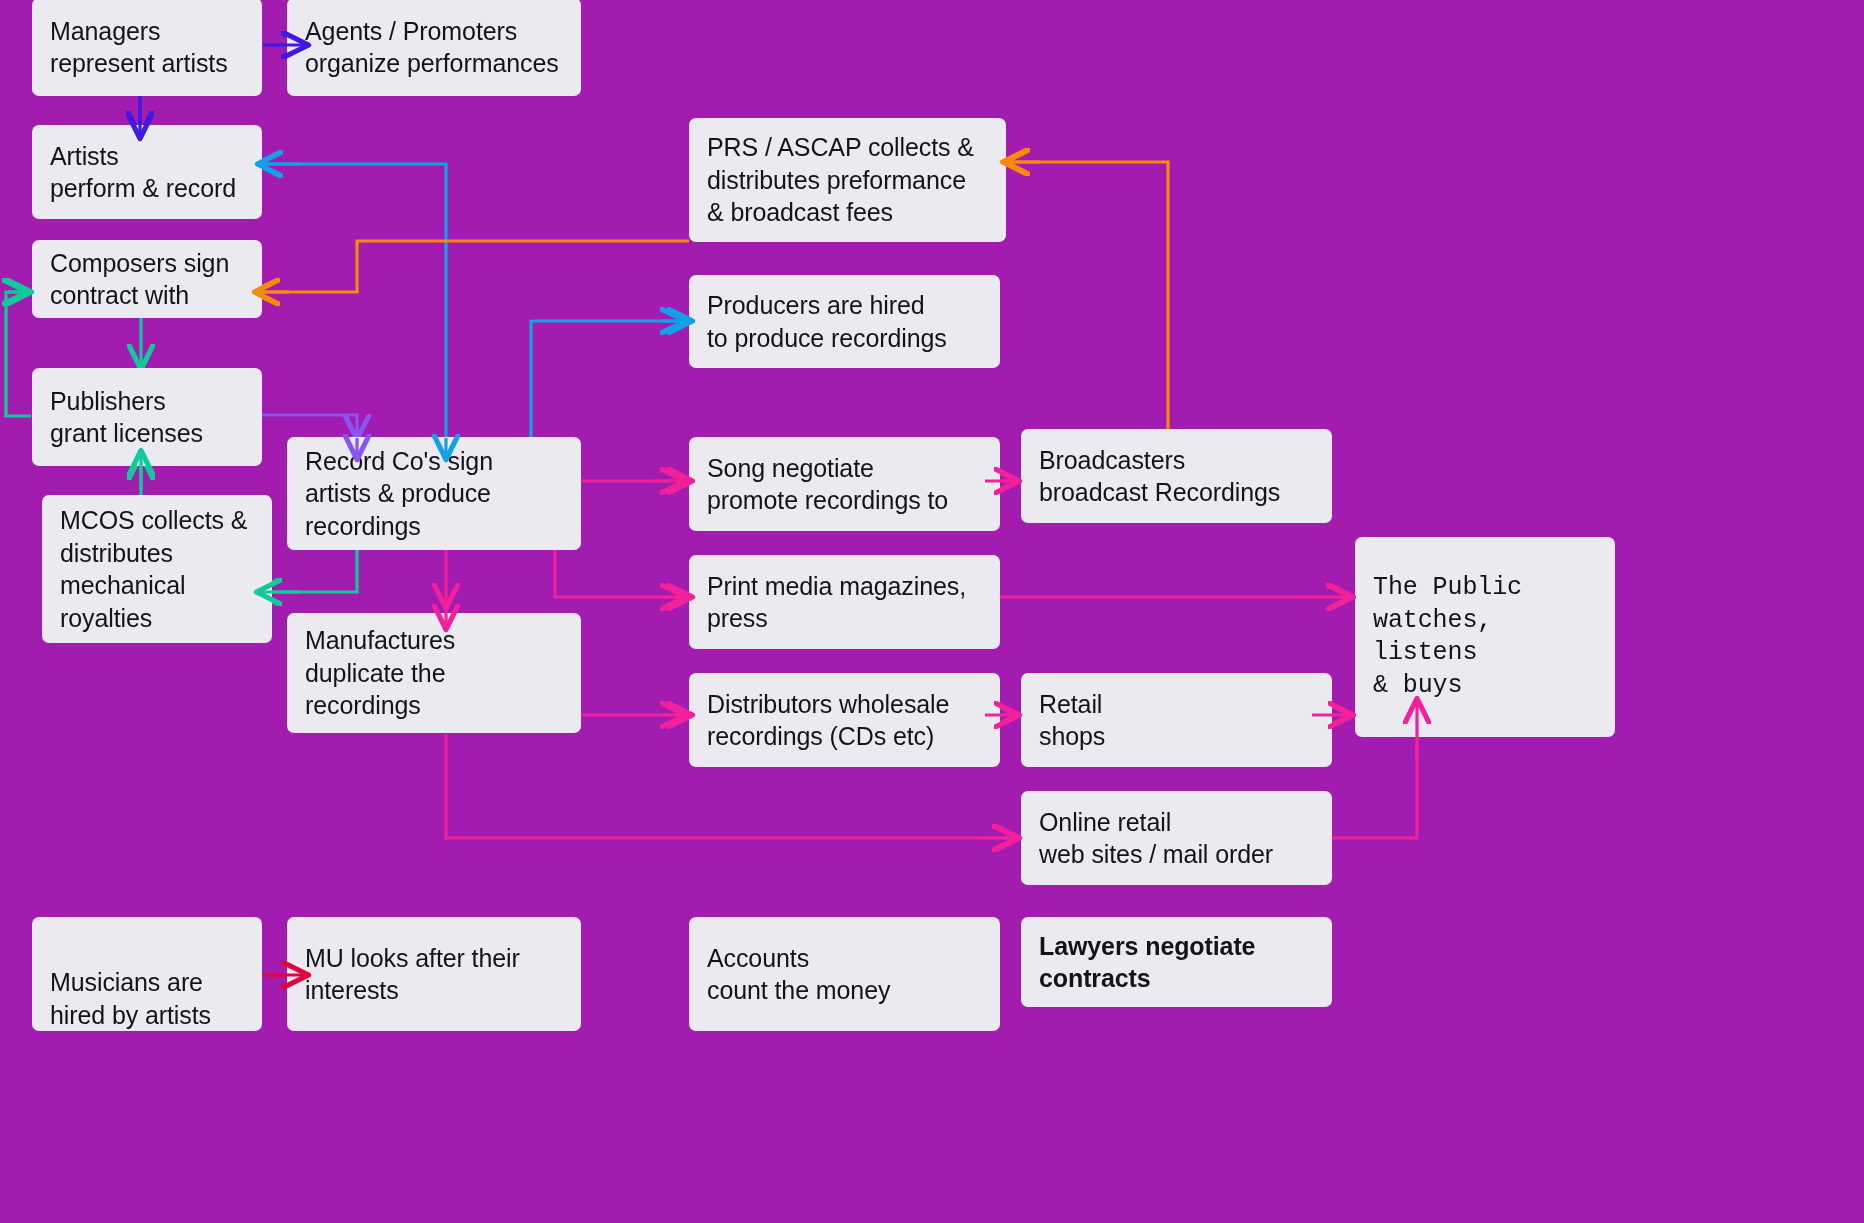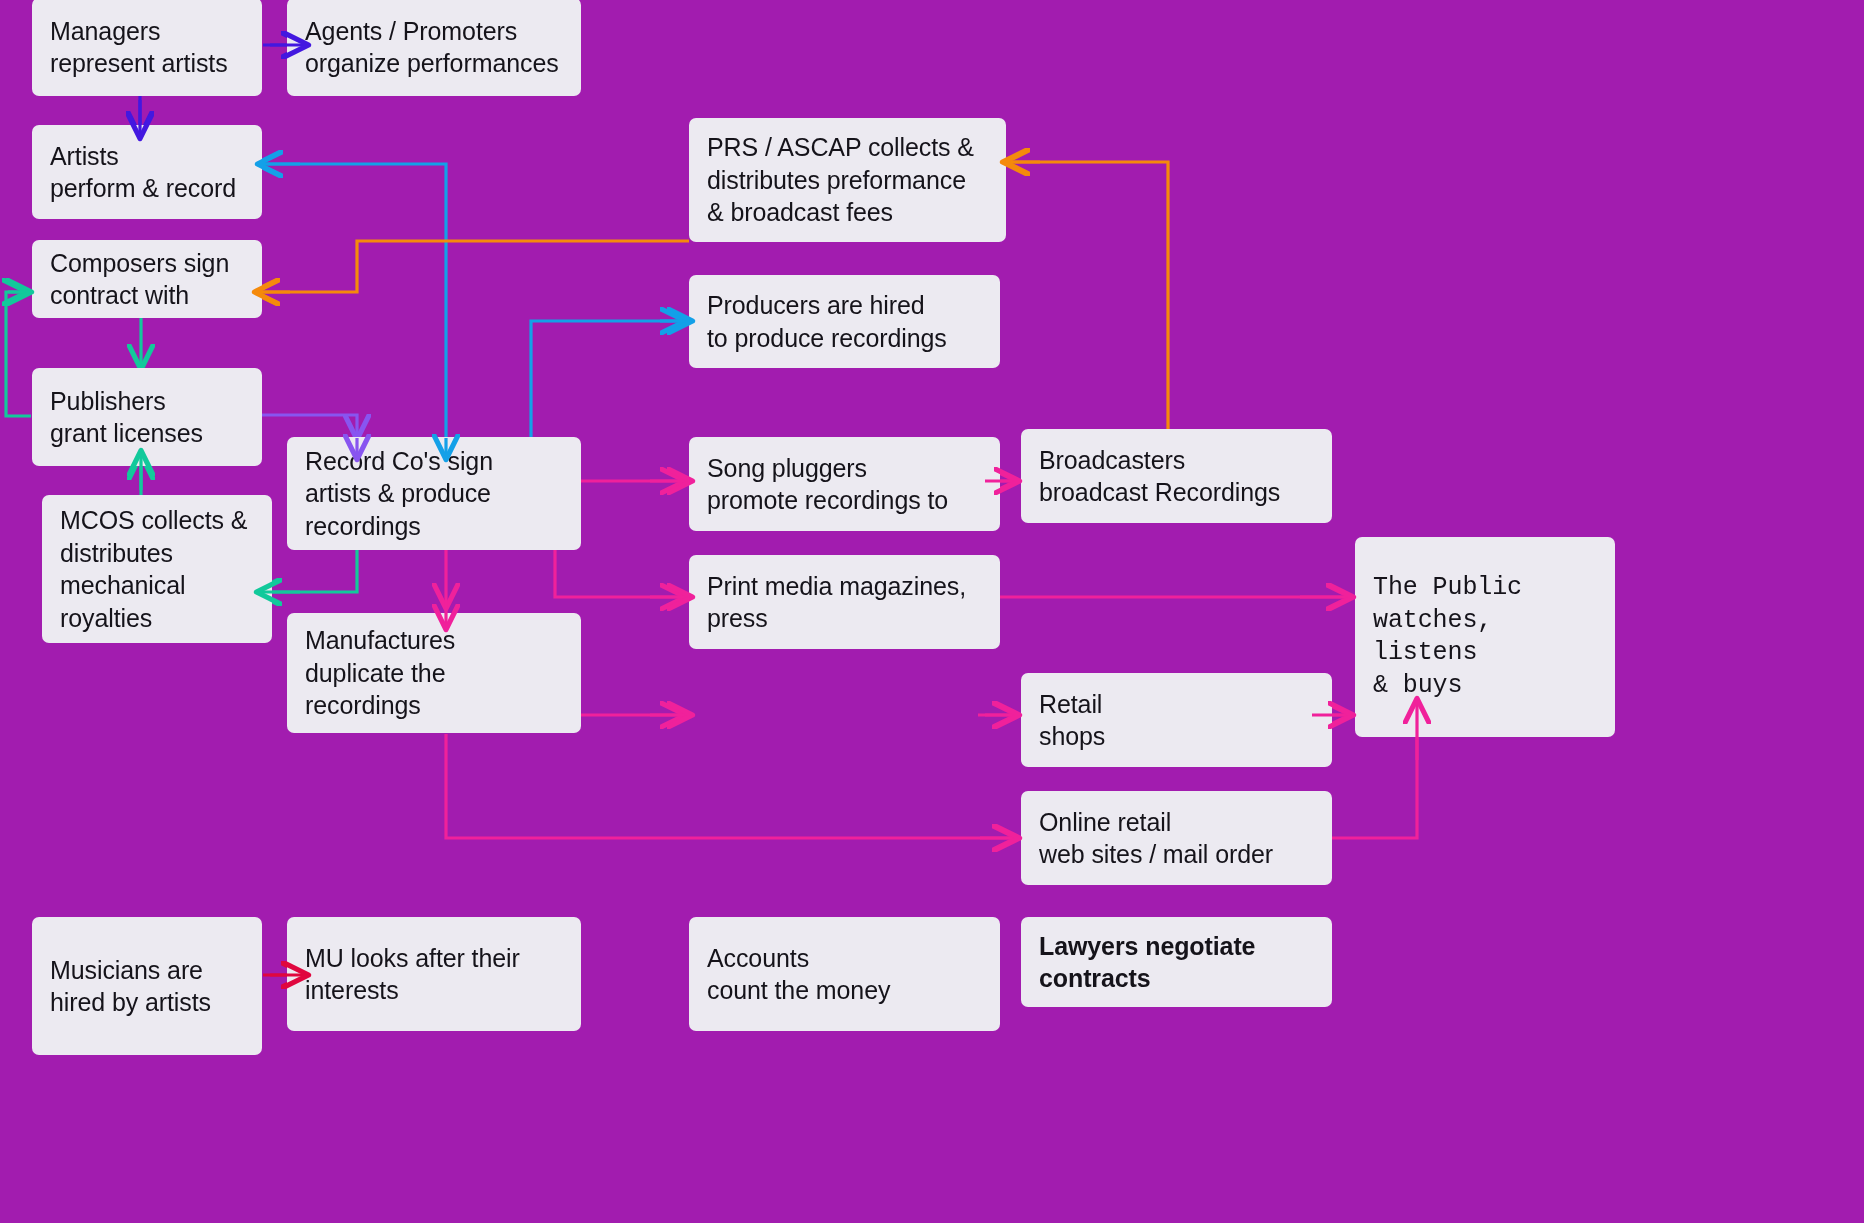--- a/index.html
+++ b/index.html
@@ -154,21 +154,21 @@
 grant licenses</span>
   </div>
 
   <div class="node" style="left:287px; top:437px; width:294px; height:113px;">
     <span class="txt">Record Co's sign
 artists &amp; produce
 recordings</span>
   </div>
 
   <div class="node" style="left:689px; top:437px; width:311px; height:94px;">
-    <span class="txt">Song pluggers
+    <span class="txt">Song negotiate
 promote recordings to</span>
   </div>
 
   <div class="node" style="left:1021px;top:429px; width:311px; height:94px;">
     <span class="txt">Broadcasters
 broadcast Recordings</span>
   </div>
 
   <div class="node" style="left:42px;  top:495px; width:230px; height:148px;">
     <span class="txt">MCOS collects &amp;
@@ -188,32 +188,36 @@
 listens
 &amp; buys</span>
   </div>
 
   <div class="node" style="left:287px; top:613px; width:294px; height:120px;">
     <span class="txt">Manufactures
 duplicate the
 recordings</span>
   </div>
 
+  <div class="node" style="left:689px; top:673px; width:311px; height:94px;">
+    <span class="txt">Distributors wholesale
+recordings (CDs etc)</span>
+  </div>
 
   <div class="node" style="left:1021px;top:673px; width:311px; height:94px;">
     <span class="txt">Retail
 shops</span>
   </div>
 
   <div class="node" style="left:1021px;top:791px; width:311px; height:94px;">
     <span class="txt">Online retail
 web sites / mail order</span>
   </div>
 
-  <div class="node" style="left:32px;  top:917px; width:230px; height:138px;">
+  <div class="node" style="left:32px;  top:917px; width:230px; height:114px;align-items:flex-end;">
     <span class="txt">Musicians are
 hired by artists</span>
   </div>
 
   <div class="node" style="left:287px; top:917px; width:294px; height:114px;">
     <span class="txt">MU looks after their
 interests</span>
   </div>
 
   <div class="node" style="left:689px; top:917px; width:311px; height:114px;">

